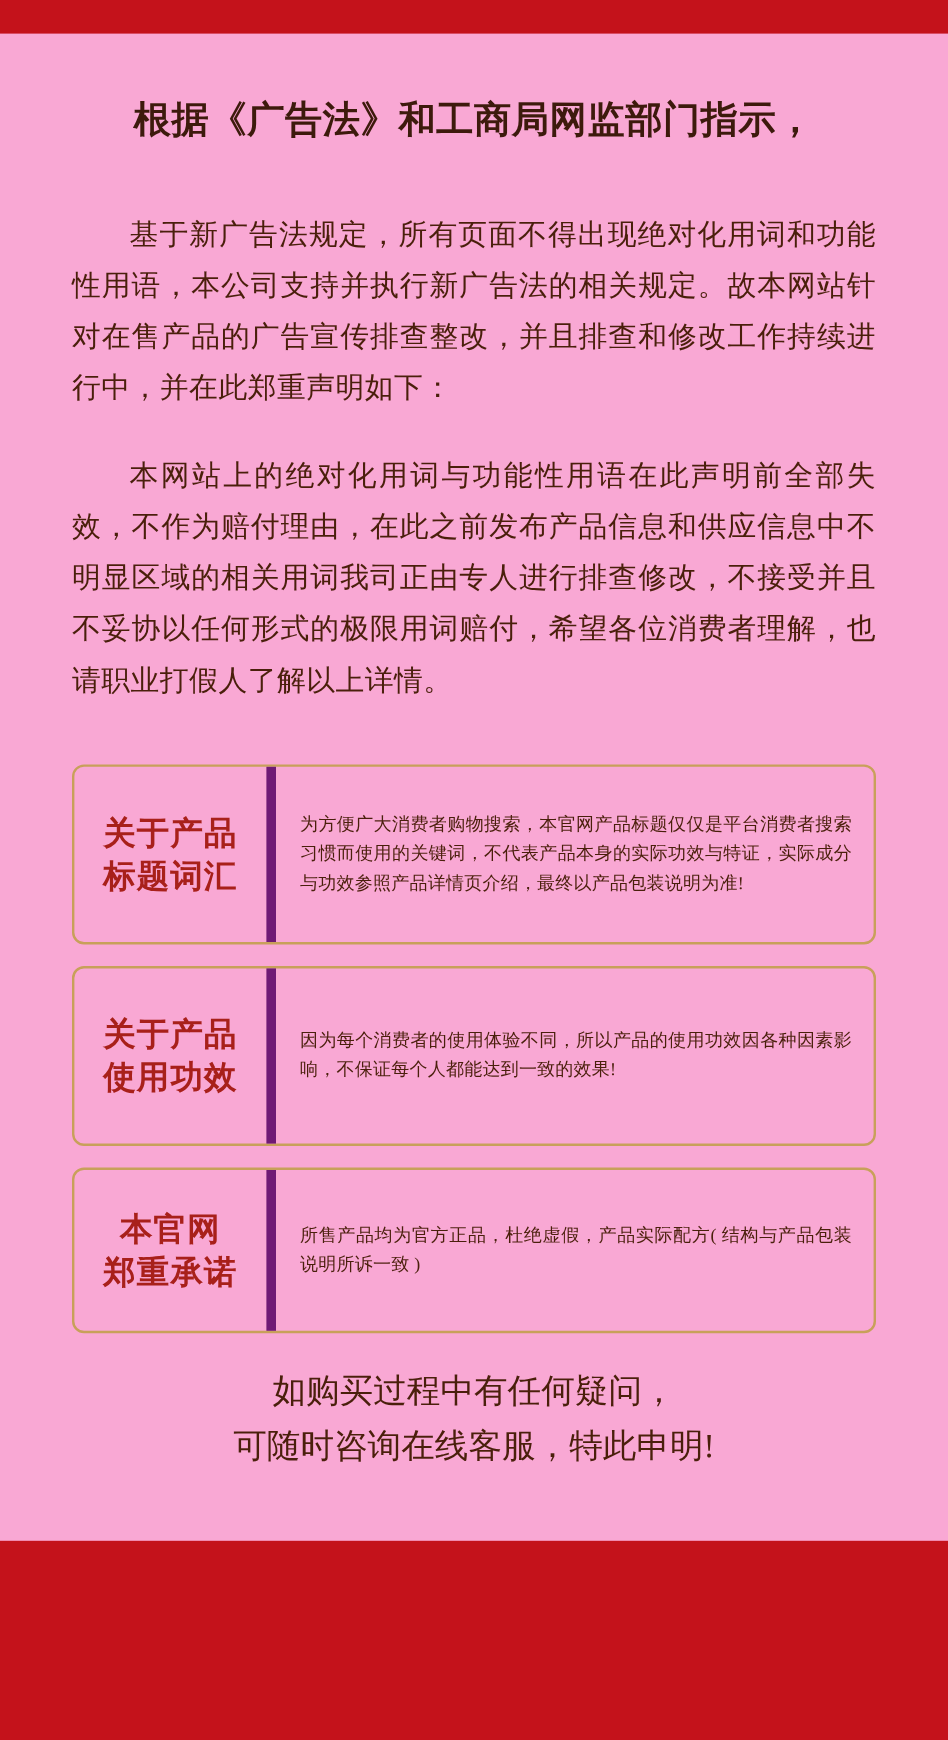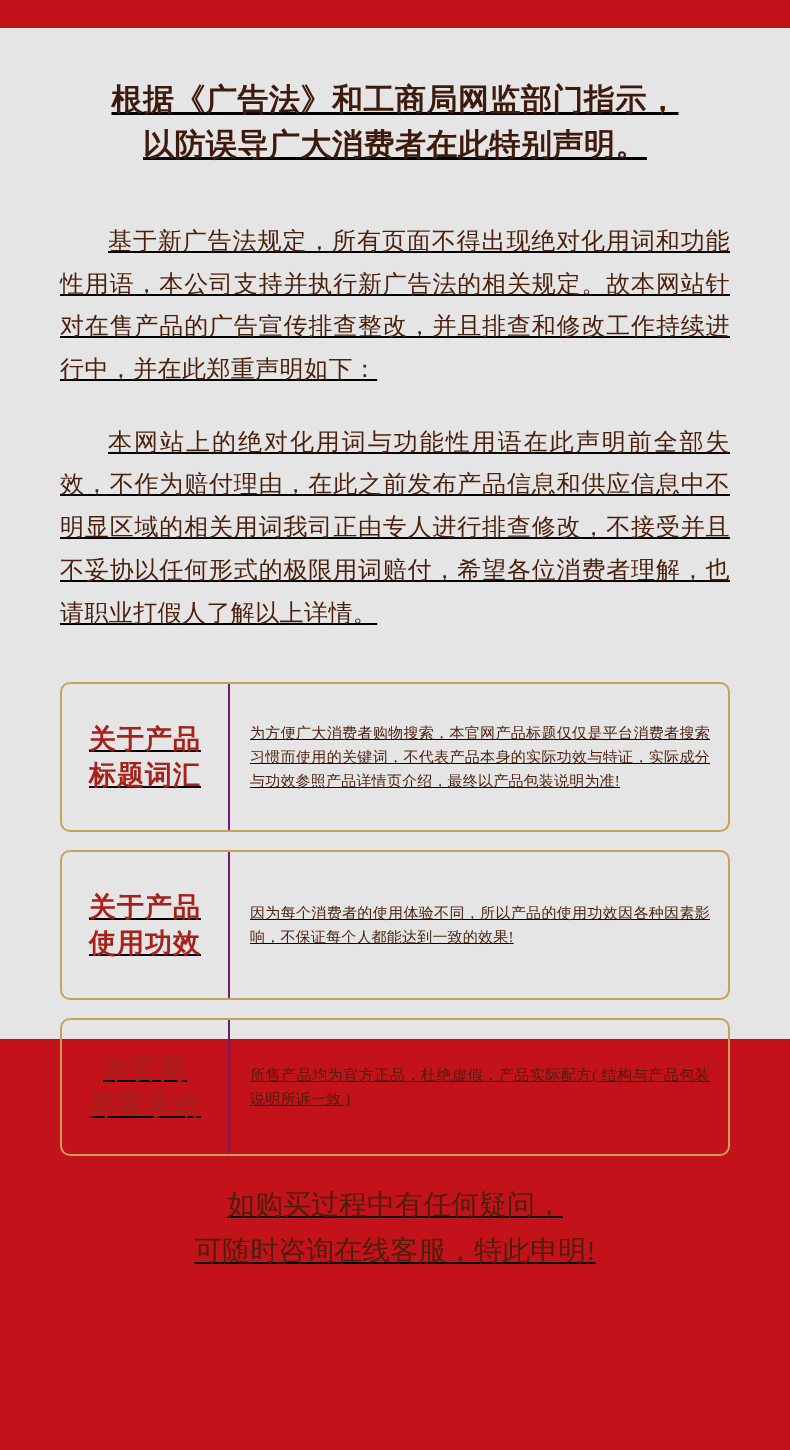--- a/index.html
+++ b/index.html
@@ -18,25 +18,24 @@
     width: 790px;
     height: 1450px;
     background: #c4121b;
     box-sizing: border-box;
   }
   .inner {
     position: absolute;
     left: 0;
     top: 28px;
     width: 790px;
-    height: 1011px;
-    background: #e5e5e5;
+    height: 1256px;
+    background: #f9a8d4;
     box-sizing: border-box;
     padding: 0 60px;
-    text-decoration: underline;
   }
   .title {
     margin: 0;
     padding-top: 50px;
     text-align: center;
     color: #3d1a0c;
     font-weight: bold;
     font-size: 31px;
     line-height: 1.45;
     letter-spacing: 0.5px;
@@ -71,21 +70,21 @@
     margin-bottom: 18px;
     box-sizing: border-box;
     min-height: 150px;
   }
   .card-label {
     flex: 0 0 168px;
     display: flex;
     flex-direction: column;
     align-items: center;
     justify-content: center;
-    border-right: 2px solid #701a75;
+    border-right: 8px solid #701a75;
     padding: 10px 6px;
     box-sizing: border-box;
   }
   .card-label span {
     display: block;
     color: #a8201a;
     font-weight: bold;
     font-size: 27px;
     line-height: 1.35;
     text-align: center;
@@ -124,21 +123,20 @@
   }
 </style>
 </head>
 <body>
 
 <div class="page">
   <div class="inner">
 
     <h1 class="title">
       <span class="line1">根据《广告法》和工商局网监部门指示，</span>
-      <span class="line2">以防误导广大消费者在此特别声明。</span>
     </h1>
 
     <p class="para p1">基于新广告法规定，所有页面不得出现绝对化用词和功能性用语，本公司支持并执行新广告法的相关规定。故本网站针对在售产品的广告宣传排查整改，并且排查和修改工作持续进行中，并在此郑重声明如下：</p>
     <p class="para p2">本网站上的绝对化用词与功能性用语在此声明前全部失效，不作为赔付理由，在此之前发布产品信息和供应信息中不明显区域的相关用词我司正由专人进行排查修改，不接受并且不妥协以任何形式的极限用词赔付，希望各位消费者理解，也请职业打假人了解以上详情。</p>
 
     <div class="cards">
 
       <div class="card c1">
         <div class="card-label">
           <span>关于产品</span>

